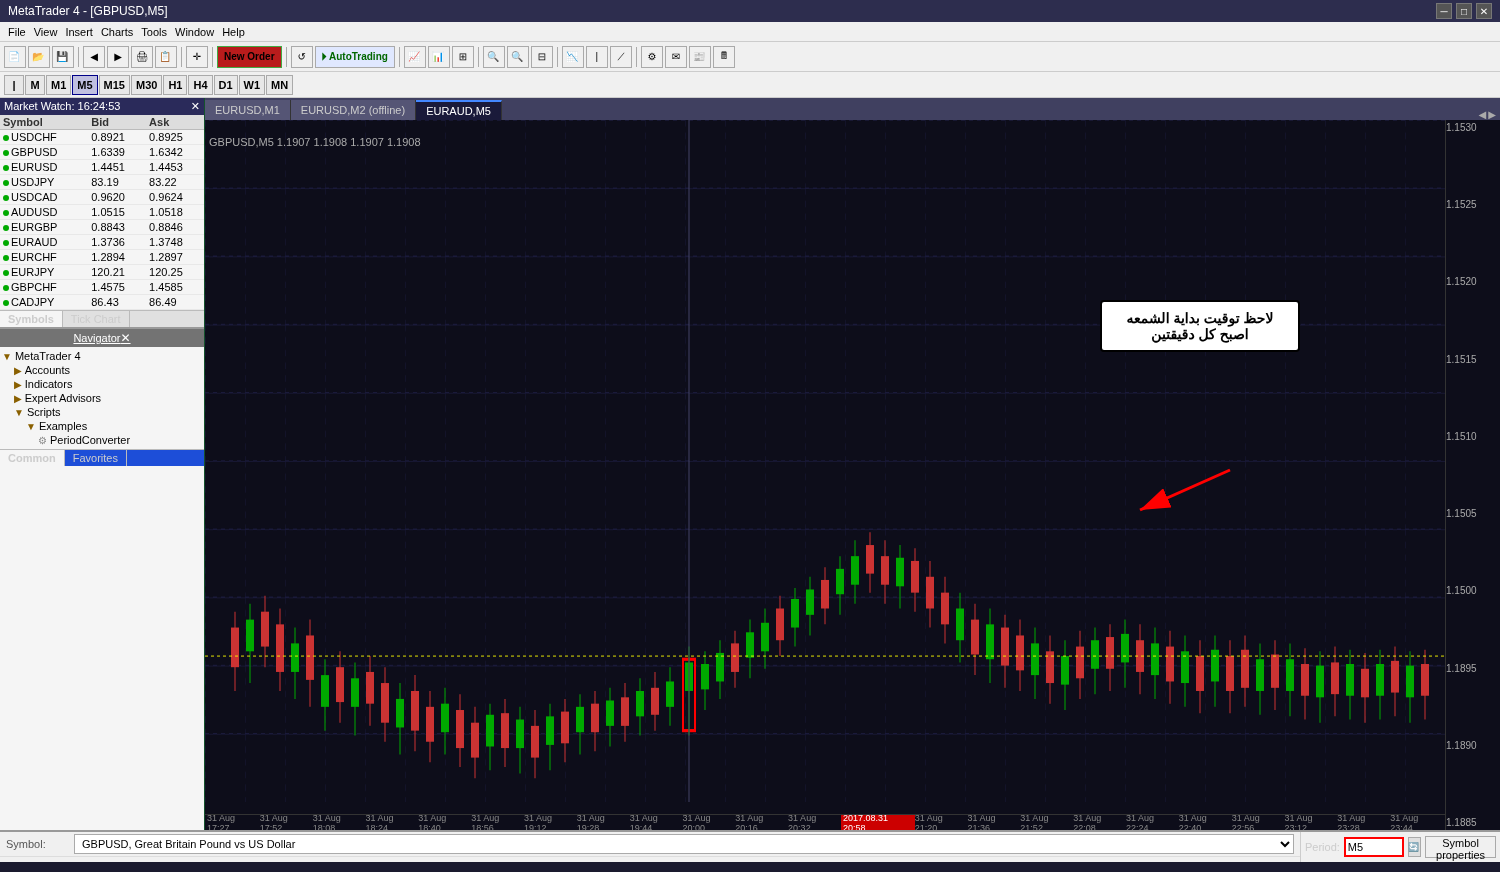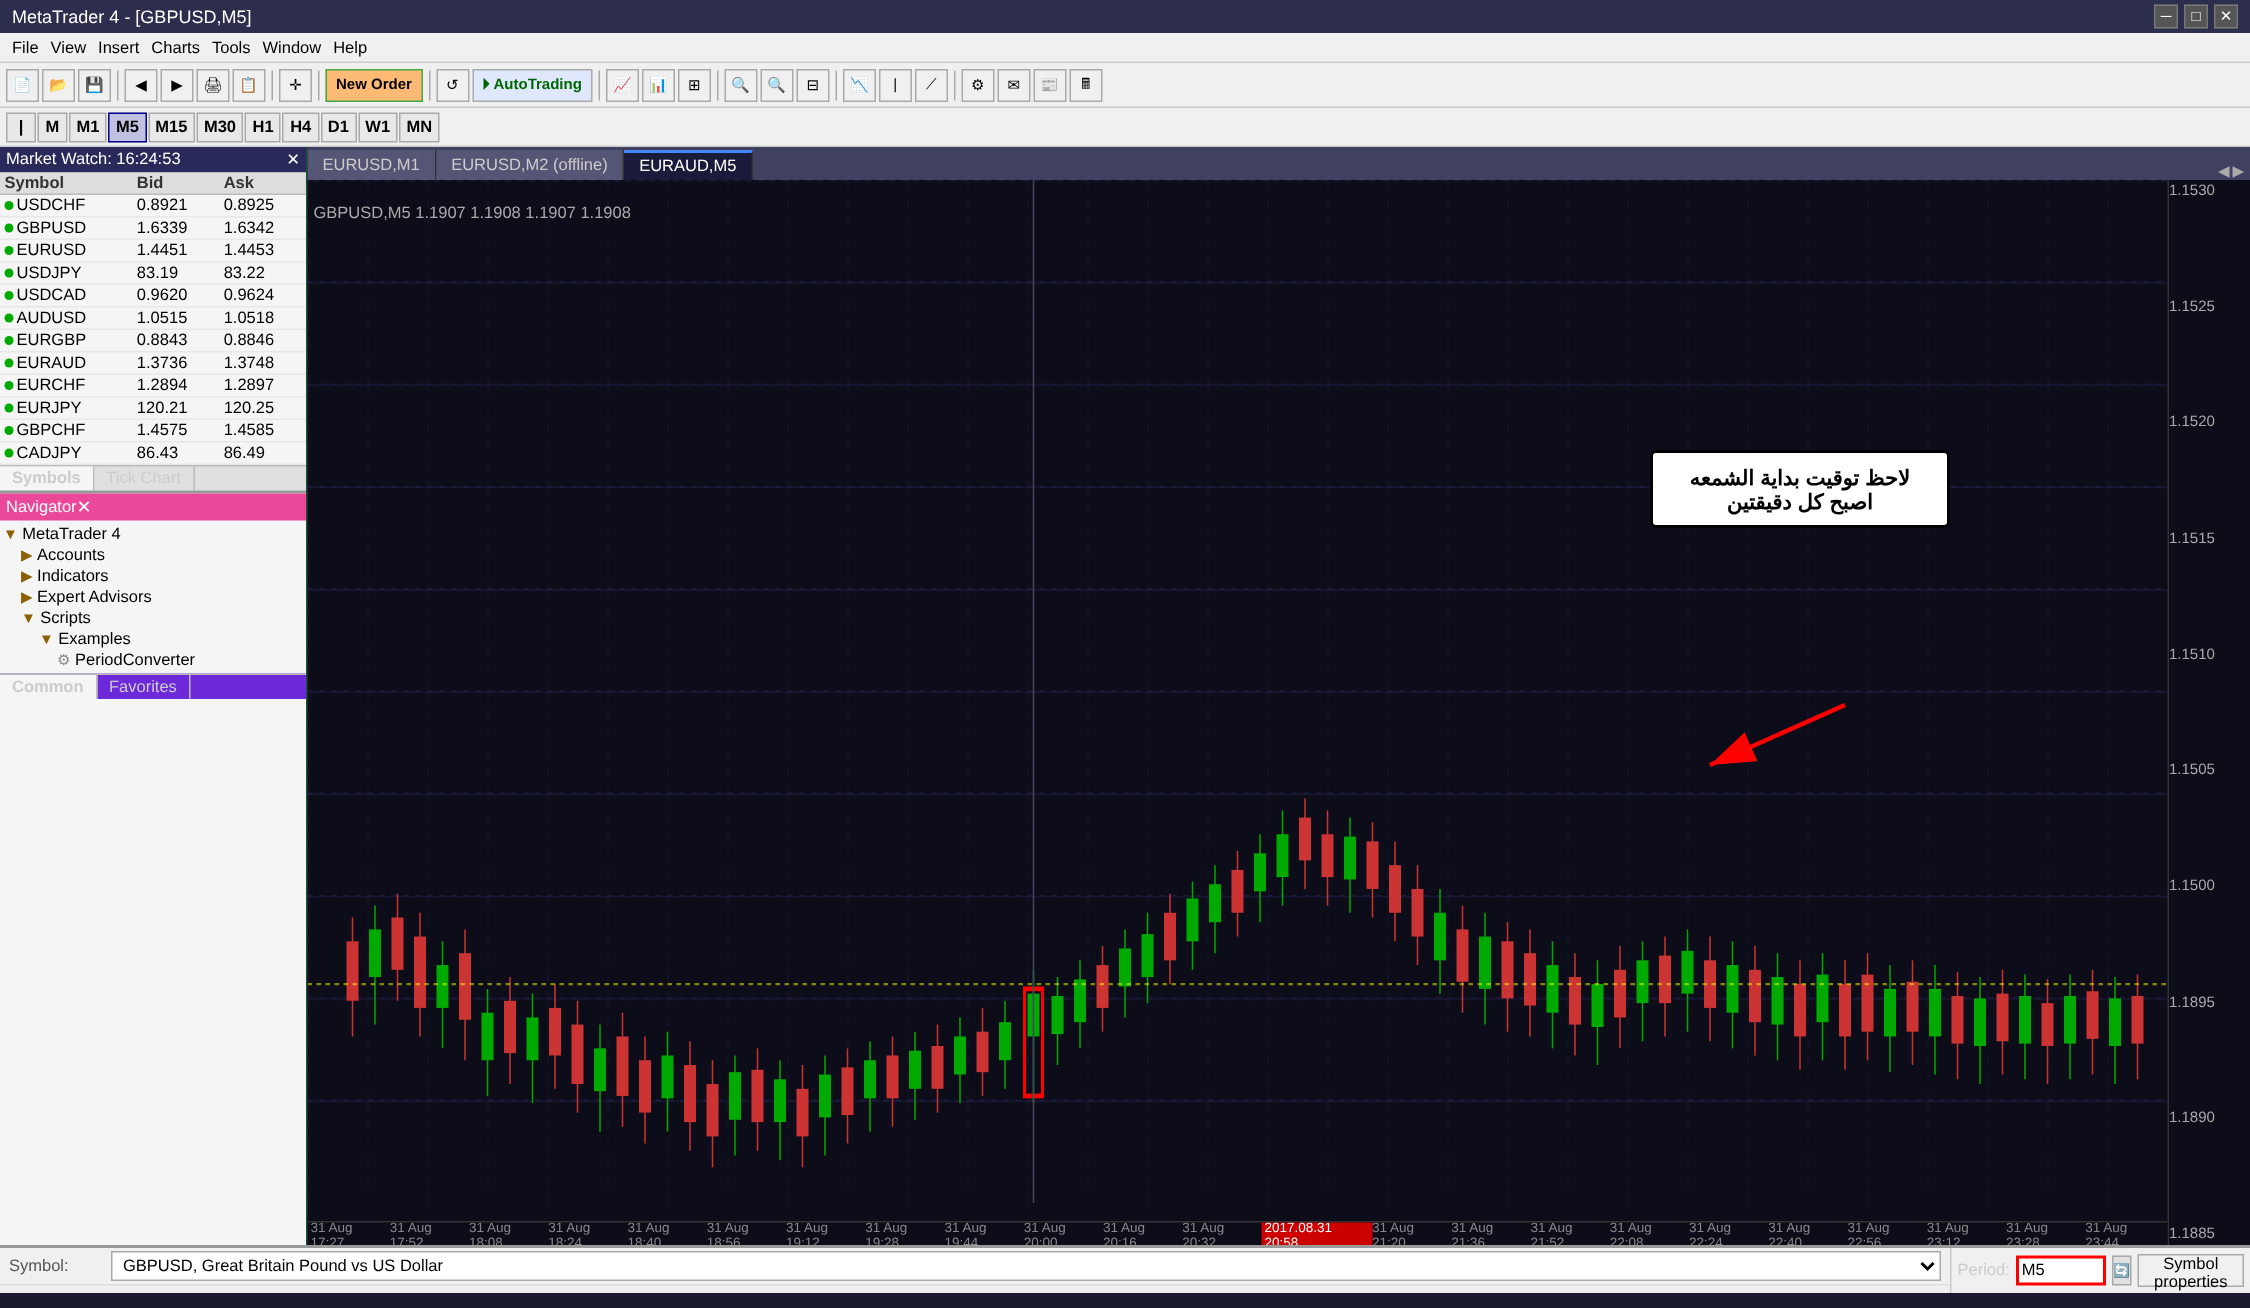--- a/index.html
+++ b/index.html
@@ -12,21 +12,21 @@
     .title-btn { width: 16px; height: 16px; background: #555; border: 1px solid #777; cursor: pointer; font-size: 10px; display: flex; align-items: center; justify-content: center; color: #fff; }
 
     
     .menu-bar { background: #f0f0f0; color: #000; height: 20px; display: flex; align-items: center; padding: 0 4px; gap: 0; font-size: 11px; border-bottom: 1px solid #ccc; }
     .menu-item { cursor: pointer; padding: 2px 4px; }
 
     
     .toolbar { background: #f0f0f0; height: 30px; display: flex; align-items: center; padding: 0 4px; gap: 2px; border-bottom: 1px solid #ccc; }
     .tb-btn { height: 22px; min-width: 22px; background: #f0f0f0; border: 1px solid #aaa; cursor: pointer; display: flex; align-items: center; justify-content: center; font-size: 10px; padding: 0 3px; }
     .tb-sep { width: 1px; height: 20px; background: #aaa; margin: 0 2px; }
-    .tb-btn-green { background: #fdba74; border-color: #4a4; }
+    .tb-btn-green { background: #b91c1c; border-color: #4a4; }
     .tb-btn-blue { background: #e0e8ff; }
 
     
     .period-bar { background: #f0f0f0; height: 26px; display: flex; align-items: center; padding: 0 4px; gap: 1px; border-bottom: 1px solid #ccc; }
     .period-btn { height: 20px; min-width: 20px; background: #e8e8e8; border: 1px solid #aaa; cursor: pointer; font-size: 11px; font-weight: bold; padding: 0 4px; display: flex; align-items: center; justify-content: center; }
     .period-btn.active { background: #c0c0e0; border-color: #008; }
 
     
     .main-area { display: flex; height: calc(872px - 22px - 20px - 30px - 26px - 20px - 22px); }
 
@@ -40,27 +40,27 @@
     .mw-table th { background: #ddd; text-align: left; padding: 1px 3px; border-bottom: 1px solid #bbb; font-weight: bold; color: #333; }
     .mw-table td { padding: 1px 3px; border-bottom: 1px solid #e8e8e8; color: #000; }
     .dot { display: inline-block; width: 6px; height: 6px; border-radius: 50%; margin-right: 2px; vertical-align: middle; }
     .dot-green { background: #00aa00; }
     .mw-tabs { display: flex; background: #e0e0e0; border-top: 1px solid #bbb; }
     .mw-tab { padding: 2px 8px; cursor: pointer; font-size: 11px; border-right: 1px solid #bbb; }
     .mw-tab.active { background: #f5f5f5; font-weight: bold; }
 
     
     .navigator { flex: 1; border-top: 2px solid #999; }
-    .nav-header { background: #ec4899; color: #fff; padding: 2px 4px; font-size: 11px; display: flex; justify-content: flex-start; align-items: center; }
+    .nav-header { background: #737373; color: #fff; padding: 2px 4px; font-size: 11px; display: flex; justify-content: center; align-items: center; text-decoration: underline; }
     .nav-tree { padding: 2px; font-size: 11px; }
     .nav-item { display: flex; align-items: center; padding: 1px 0; cursor: pointer; color: #000; }
     .nav-item .indent { display: inline-block; width: 12px; }
     .nav-icon { margin-right: 3px; font-size: 10px; }
     .nav-folder { color: #8a6000; }
-    .nav-tabs { display: flex; background: #6d28d9; border-top: 1px solid #bbb; }
+    .nav-tabs { display: flex; background: #1d4ed8; border-top: 1px solid #bbb; }
     .nav-tab { padding: 2px 8px; cursor: pointer; font-size: 11px; border-right: 1px solid #bbb; }
     .nav-tab.active { background: #f5f5f5; font-weight: bold; }
 
     
     .chart-area { flex: 1; background: #000010; display: flex; flex-direction: column; position: relative; overflow: hidden; }
 
     
     .chart-tabs { display: flex; background: #404060; height: 22px; align-items: flex-end; }
     .chart-tab { padding: 2px 10px; font-size: 11px; cursor: pointer; background: #555575; color: #ccc; border-right: 1px solid #333; height: 20px; display: flex; align-items: center; }
     .chart-tab.active { background: #1a1a3a; color: #fff; border-top: 2px solid #4488ff; }

